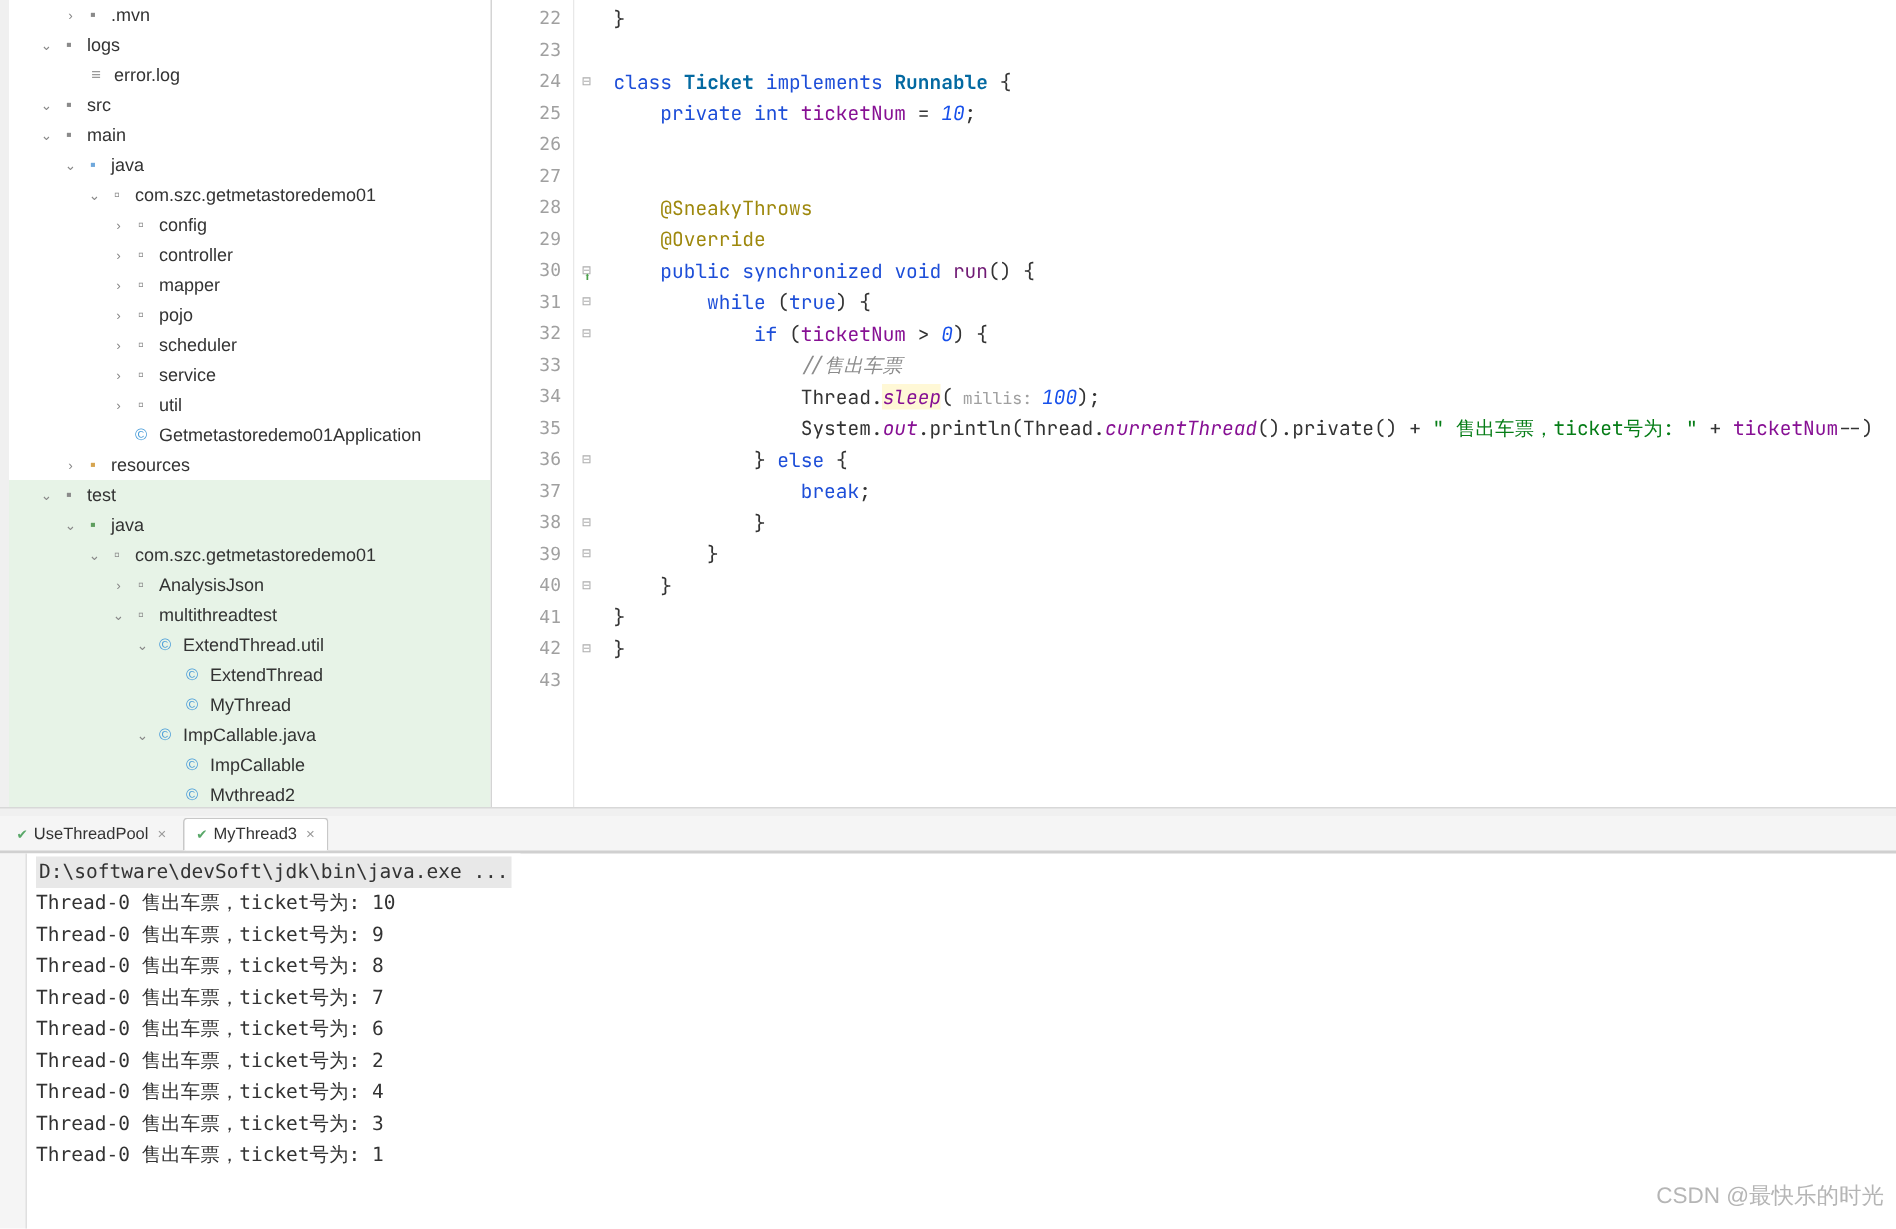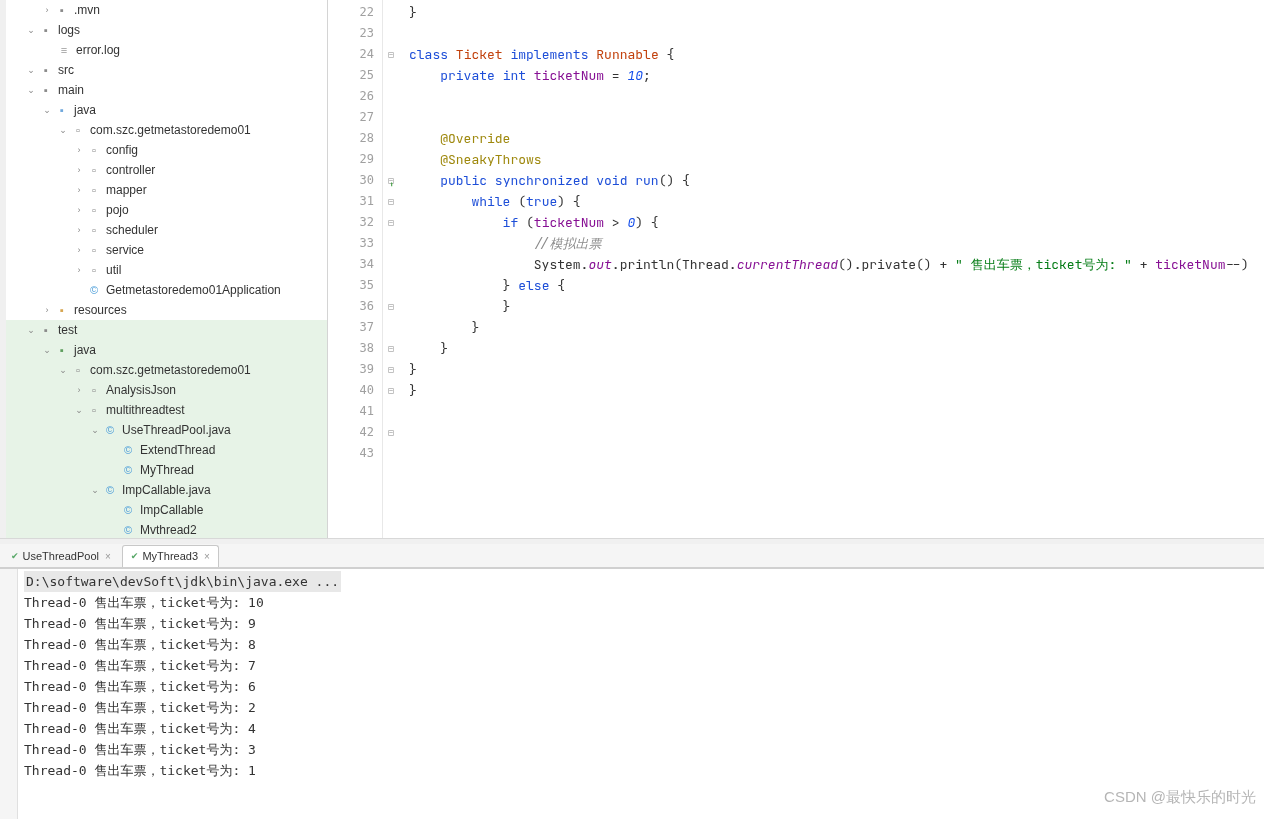--- a/index.html
+++ b/index.html
@@ -18,30 +18,30 @@
 .tree-label { color: #333; }
 .editor-wrap { flex: 1; display: flex; background: #fff; position: relative; }
 .gutter { width: 55px; background: #fff; border-right: 1px solid #e8e8e8; font-family: Consolas, monospace; font-size: 12px; color: #a0a0a0; text-align: right; padding-top: 2px; }
 .gutter-line { height: 21px; line-height: 21px; padding-right: 8px; position: relative; }
 .gutter-marker { position: absolute; right: -12px; top: 4px; font-size: 8px; }
 .fold-gutter { width: 16px; background: #fff; padding-top: 2px; }
 .fold-mark { height: 21px; display: flex; align-items: center; justify-content: center; color: #b0b0b0; font-size: 10px; }
 .code-area { flex: 1; font-family: Consolas, "JetBrains Mono", monospace; font-size: 13px; padding-top: 2px; overflow: hidden; }
 .code-line { height: 21px; line-height: 21px; white-space: pre; padding-left: 10px; }
 .kw { color: #1d4ed8; }
-.type { color: #c2410c; }
+.type { color: #0369a1; font-weight: bold; }
 .anno { color: #9e880d; }
 .str { color: #067d17; }
 .num { color: #1750eb; font-style: italic; }
 .field { color: #871094; }
 .stat { font-style: italic; color: #871094; }
 .cmt { color: #8c8c8c; font-style: italic; }
 .hint { color: #a0a0a0; font-size: 11px; font-style: normal; }
 .warn { background: #fff8d6; }
-.method { color: #1d4ed8; margin-top: 44px; }
+.method { color: #701a75; margin-top: 44px; }
 .bottom-panel { border-top: 1px solid #d0d0d0; height: 275px; display: flex; }
 .run-tabs { height: 24px; border-bottom: 1px solid #d0d0d0; display: flex; align-items: center; background: #f5f5f5; padding-left: 2px; }
 .run-tab { height: 22px; display: flex; align-items: center; padding: 0 8px; font-size: 11px; border: 1px solid transparent; border-bottom: none; margin-right: 2px; font-family: "Segoe UI", Arial, sans-serif; }
 .run-tab.active { background: #fff; border-color: #c8c8c8; border-radius: 3px 3px 0 0; }
 .run-tab .ci { margin-right: 4px; color: #59a869; font-size: 9px; }
 .run-tab .close { margin-left: 6px; color: #999; font-size: 10px; }
 .console { font-family: Consolas, monospace; font-size: 13px; padding: 2px 6px; background: #fff; }
 .console-line { height: 21px; line-height: 21px; white-space: pre; }
 .console-cmd { background: #e8e8e8; display: inline-block; padding: 0 2px; }
 .run-sidebar { width: 18px; background: #f5f5f5; border-right: 1px solid #e0e0e0; }
@@ -153,21 +153,21 @@
         <span class="tree-label">AnalysisJson</span>
       </div>
     <div class="tree-item hl" style="padding-left:68px">
         <span class="ti">⌄</span>
         <span class="fi pkg">▫</span>
         <span class="tree-label">multithreadtest</span>
       </div>
     <div class="tree-item hl" style="padding-left:84px">
         <span class="ti">⌄</span>
         <span class="fi java-class">©</span>
-        <span class="tree-label">UseThreadPool.java</span>
+        <span class="tree-label">ExtendThread.util</span>
       </div>
     <div class="tree-item hl" style="padding-left:114px">
         <span class="fi java-class">©</span>
         <span class="tree-label">ExtendThread</span>
       </div>
     <div class="tree-item hl" style="padding-left:114px">
         <span class="fi java-class">©</span>
         <span class="tree-label">MyThread</span>
       </div>
     <div class="tree-item hl" style="padding-left:84px">
@@ -234,28 +234,30 @@
       <div class="fold-mark">⊟</div>
       <div class="fold-mark"></div>
     </div>
     <div class="code-area">
       <div class="code-line"><span>}</span></div>
       <div class="code-line"></div>
       <div class="code-line"><span class="kw">class</span> <span class="type">Ticket</span> <span class="kw">implements</span> <span class="type">Runnable</span> <span>{</span></div>
       <div class="code-line">    <span class="kw">private</span> <span class="kw">int</span> <span class="field">ticketNum</span><span> = </span><span class="num">10</span><span>;</span></div>
       <div class="code-line"></div>
       <div class="code-line"></div>
+      <div class="code-line">    <span class="anno">@SneakyThrows</span></div>
       <div class="code-line">    <span class="anno">@Override</span></div>
-      <div class="code-line">    <span class="anno">@SneakyThrows</span></div>
       <div class="code-line">    <span class="kw">public</span> <span class="kw">synchronized</span> <span class="kw">void</span> <span class="method">run</span><span>()</span> <span>{</span></div>
       <div class="code-line">        <span class="kw">while</span> (<span class="kw">true</span>) <span>{</span></div>
       <div class="code-line">            <span class="kw">if</span> (<span class="field">ticketNum</span><span> &gt; </span><span class="num">0</span>) <span>{</span></div>
-      <div class="code-line">                <span class="cmt">//模拟出票</span></div>
+      <div class="code-line">                <span class="cmt">//售出车票</span></div>
+      <div class="code-line">                <span>Thread.</span><span class="warn stat">sleep</span>(<span class="hint"> millis: </span><span class="num">100</span>)<span>;</span></div>
       <div class="code-line">                <span>System.</span><span class="stat">out</span><span>.println(Thread.</span><span class="stat">currentThread</span><span>().private() + </span><span class="str">" 售出车票，ticket号为: "</span><span> + </span><span class="field">ticketNum</span><span>--)</span></div>
       <div class="code-line">            <span>}</span> <span class="kw">else</span> <span>{</span></div>
+      <div class="code-line">                <span class="kw">break</span><span>;</span></div>
       <div class="code-line">            <span>}</span></div>
       <div class="code-line">        <span>}</span></div>
       <div class="code-line">    <span>}</span></div>
       <div class="code-line"><span>}</span></div>
       <div class="code-line"><span>}</span></div>
       <div class="code-line"></div>
     </div>
   </div>
 </div>
 

